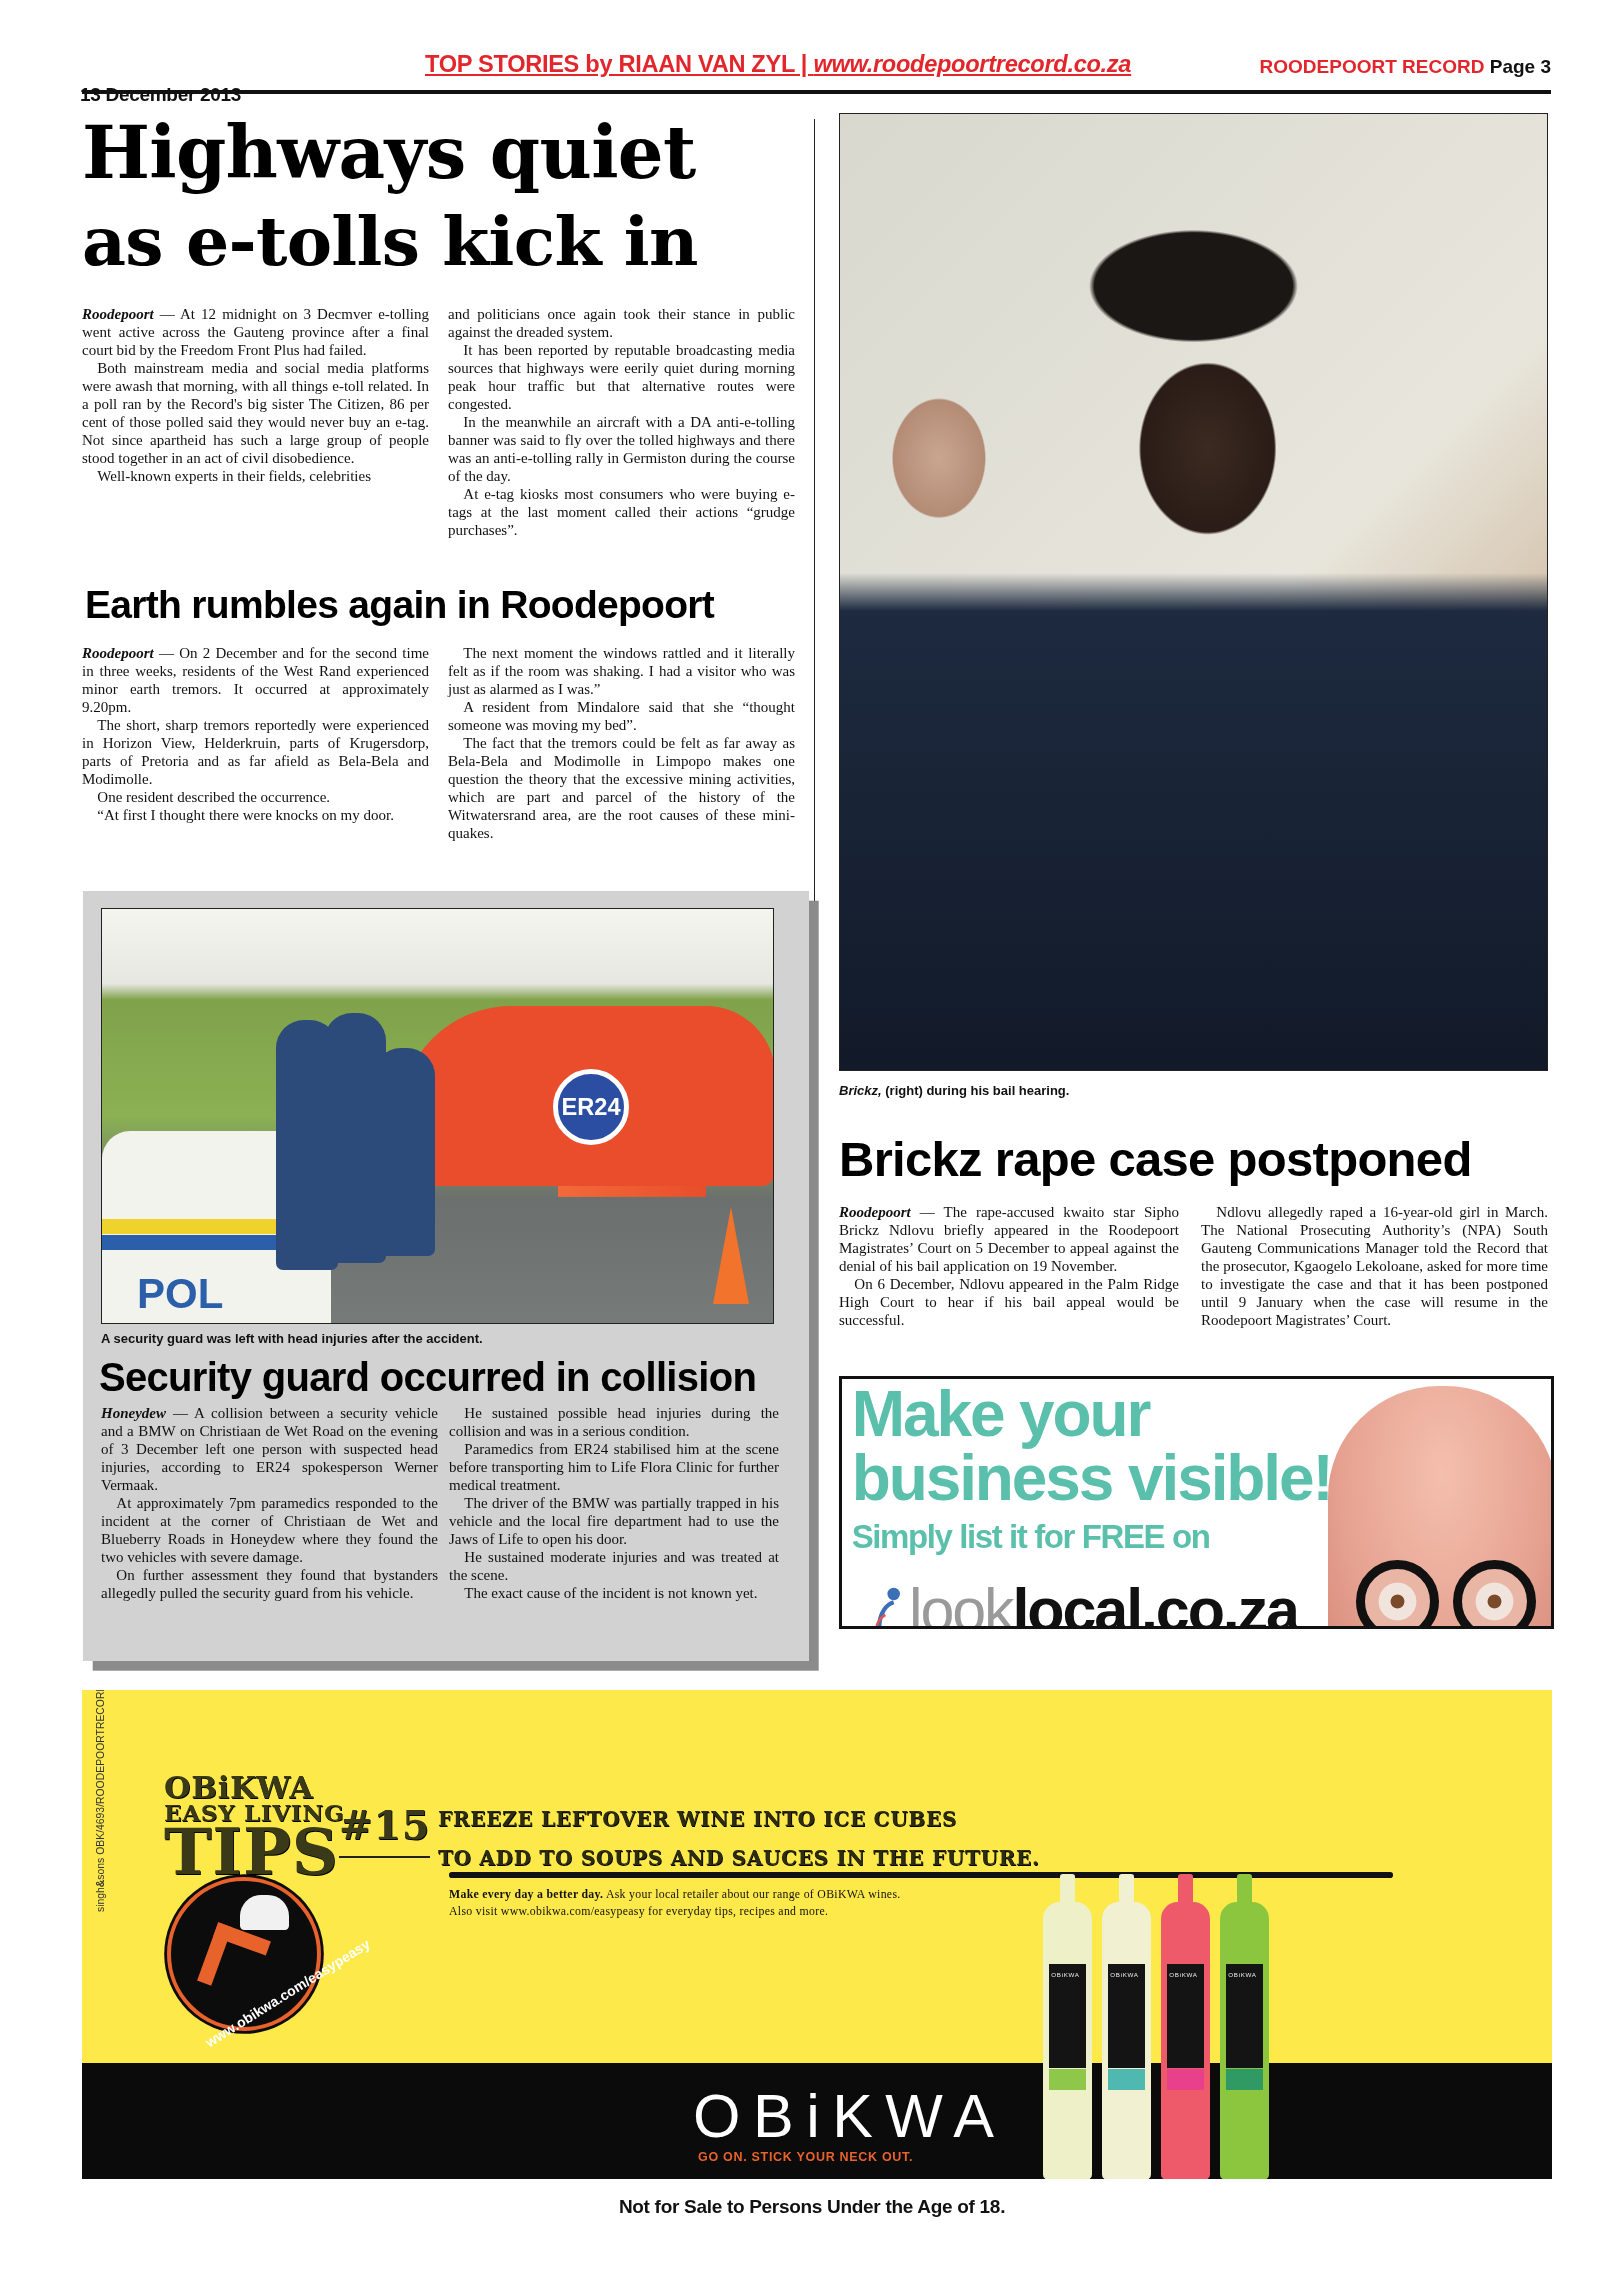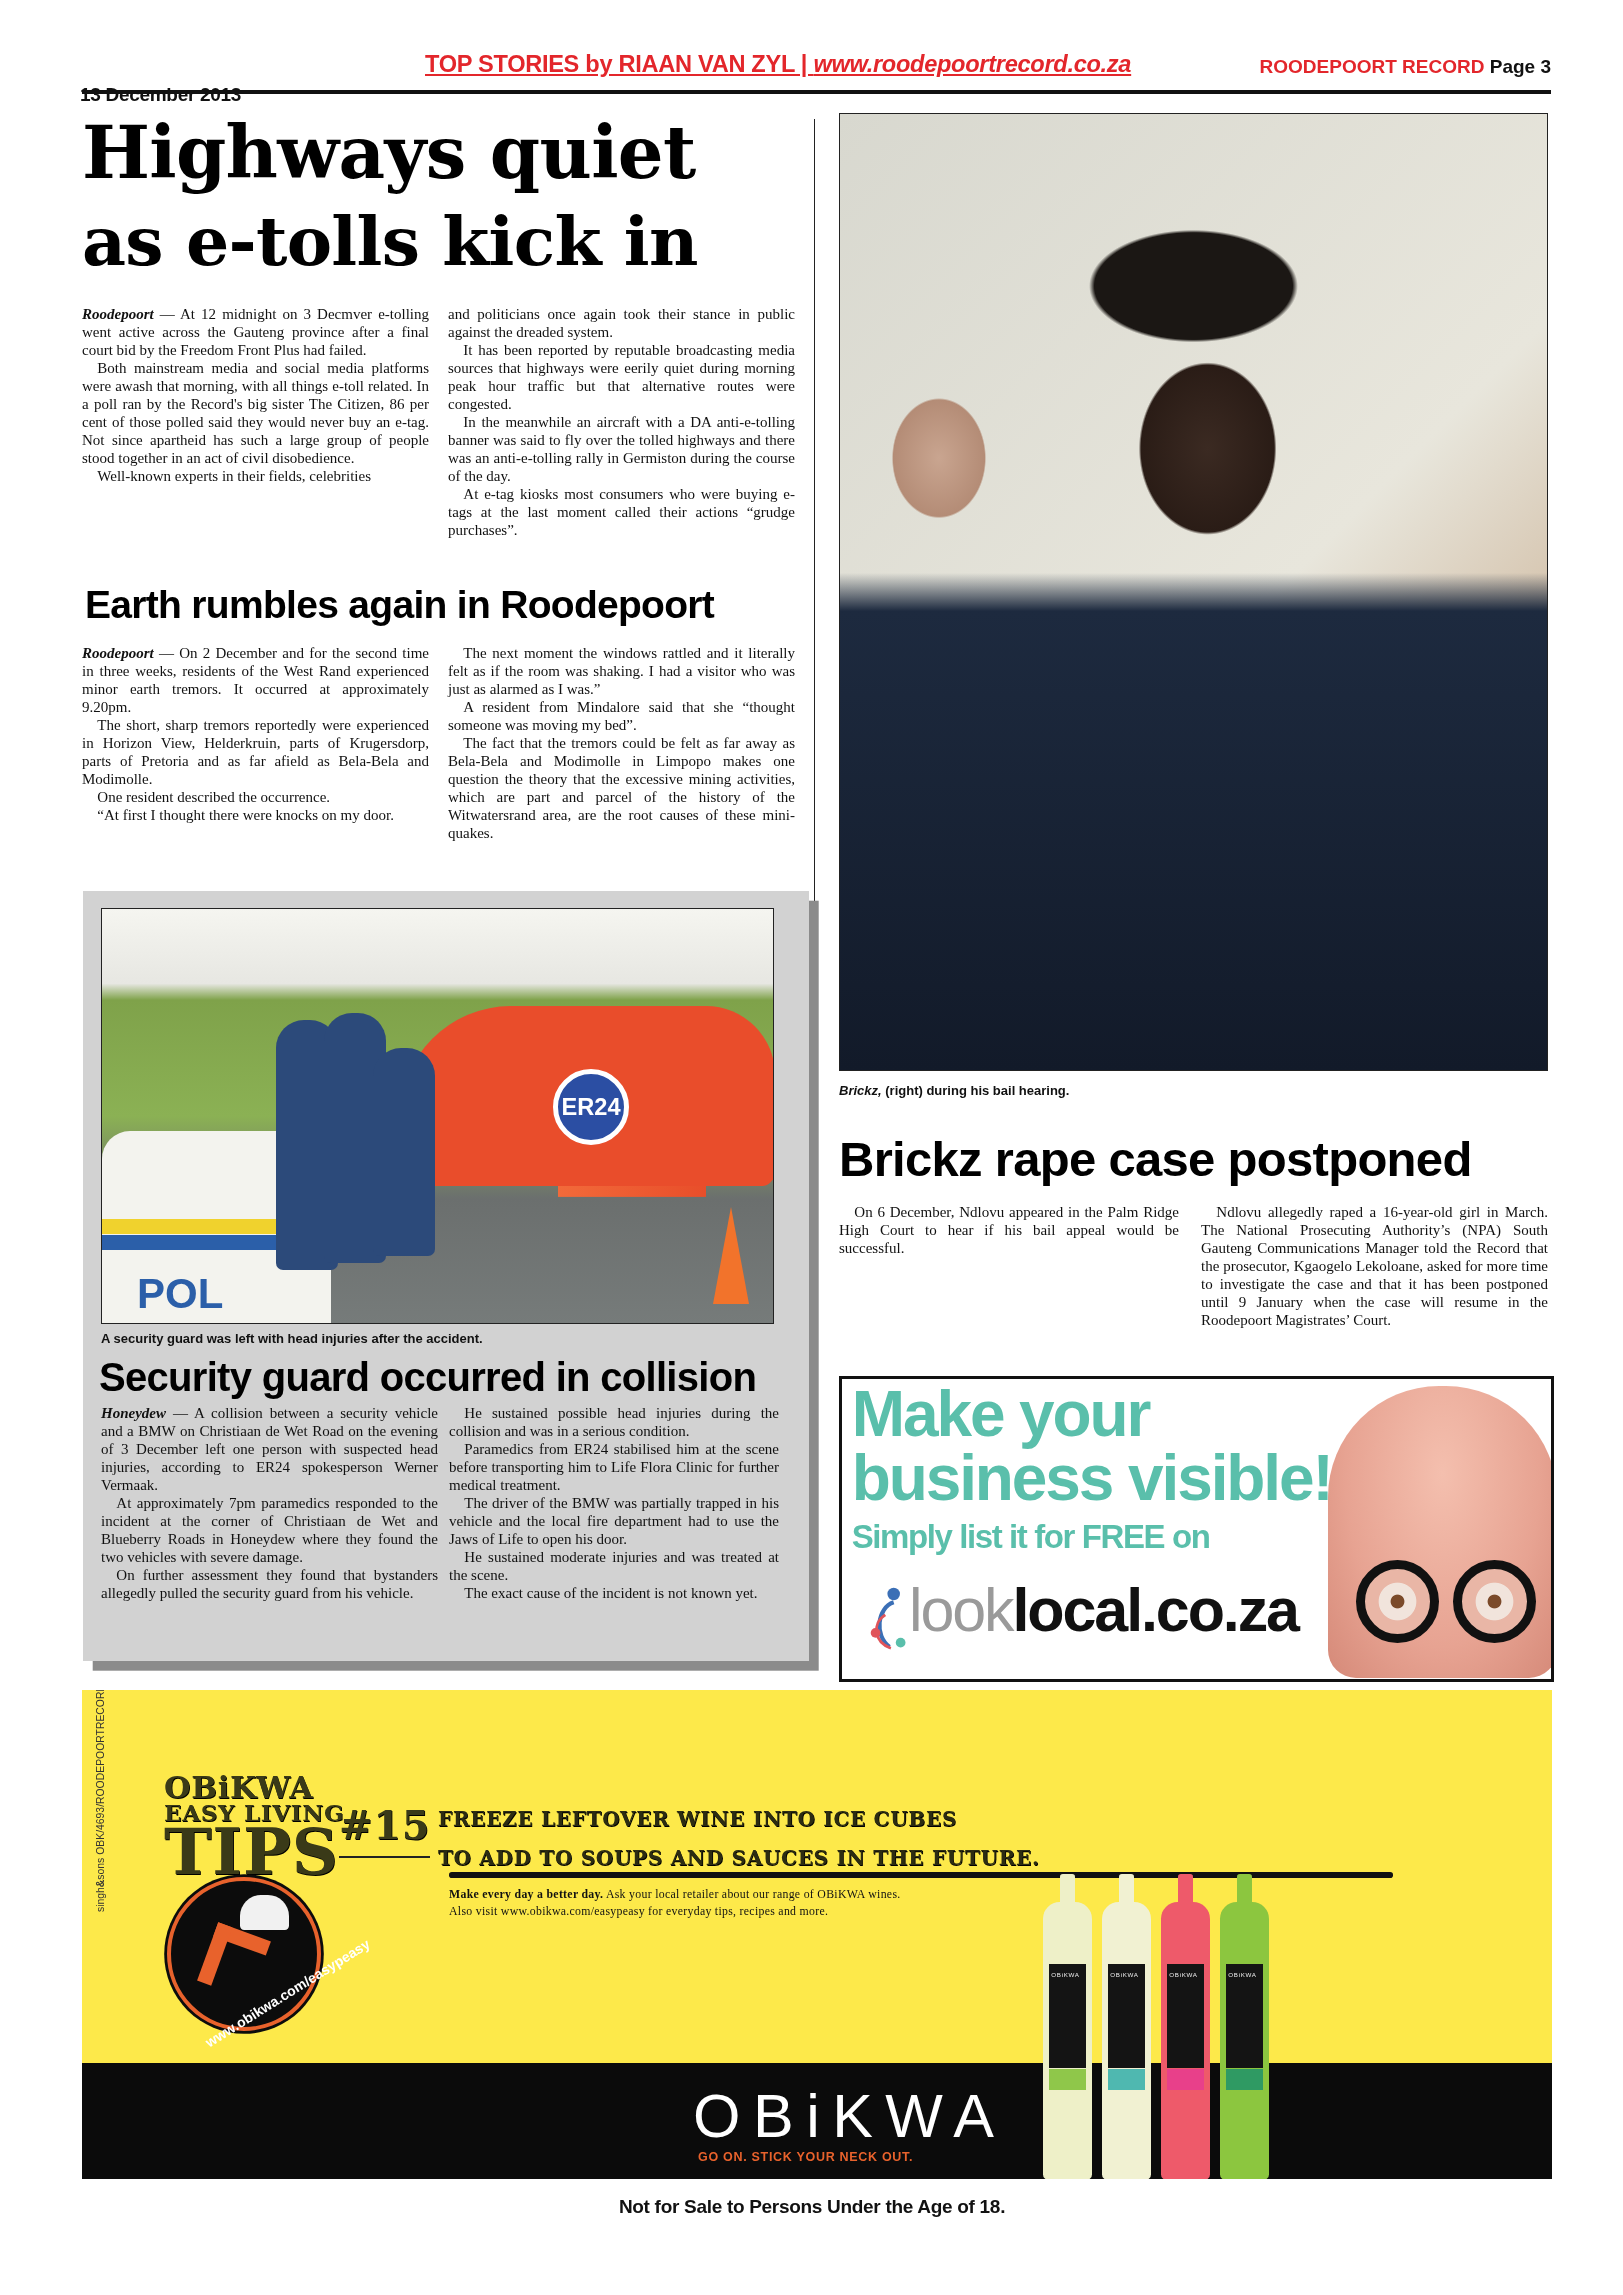--- a/index.html
+++ b/index.html
@@ -49,21 +49,21 @@
   .police-car { left: 0; top: 222px; width: 229px; height: 194px; background: #f3f3ee; border-radius: 28px 7px 0 0; }
   .police-stripe-b { left: 0; top: 326px; width: 229px; height: 15.3px; background: #2b5fa9; }
   .police-stripe-y { left: 0; top: 310px; width: 229px; height: 15.3px; background: #f0d22d; }
   .police-text { left: 35px; top: 361px; font: bold 42px "Liberation Sans", sans-serif; color: #2b5fa9; }
   .er24-car { left: 298px; top: 97px; width: 375px; height: 180px; background: #e94d2b; border-radius: 111px 69px 14px 14px; }
   .er24-badge { left: 451px; top: 160px; width: 76px; height: 76px; border-radius: 50%; background: #2b4ea3; color: #fff; font: bold 23.6px "Liberation Sans", sans-serif; display: flex; align-items: center; justify-content: center; border: 5.6px solid #fff; }
   .cone { left: 611px; top: 298px; width: 0; height: 0; border-left: 18px solid transparent; border-right: 18px solid transparent; border-bottom: 97px solid #f2732b; }
   .officer { width: 62px; height: 250px; background: #2c4a7a; border-radius: 28px 28px 7px 7px; }
 
   
-  .ad-look { left: 839px; top: 1376px; width: 715px; height: 306px; border: 3.5px solid #111; background: #fff; overflow: hidden; }
+  .ad-look { left: 839px; top: 1376px; width: 715px; height: 253px; border: 3.5px solid #111; background: #fff; overflow: hidden; }
   .look-line1 { left: 9.7px; top: 2.8px; font: bold 64px "Liberation Sans", sans-serif; color: #5abfab; letter-spacing: -2.1px; line-height: 1; }
   .look-line2 { left: 9.7px; top: 67px; font: bold 64px "Liberation Sans", sans-serif; color: #5abfab; letter-spacing: -2.1px; line-height: 1; }
   .look-line3 { left: 9.7px; top: 139px; font: bold 33px "Liberation Sans", sans-serif; color: #5abfab; letter-spacing: -1.4px; }
   .look-logo { left: 28px; top: 208px; width: 39px; height: 64px; }
   .look-word { left: 67px; top: 201px; font: 61px "Liberation Sans", sans-serif; letter-spacing: -2.1px; line-height: 1; }
   .look-word .look { color: #9a9a9a; }
   .look-word .local { color: #111; font-weight: bold; }
   .look-head { left: 486px; top: 7px; width: 229px; height: 292px; border-radius: 111px 111px 28px 28px; background: radial-gradient(ellipse at 50% 30%, #f4bfae 0%, #e7a392 60%, #d58978 100%); }
   .glasses { top: 174px; width: 83px; height: 83px; border: 9.7px solid #111; border-radius: 50%; background: radial-gradient(circle, #7b4a2a 0 14%, #f1e4dc 16% 40%, #e9b6a6 42%); }
 
@@ -136,20 +136,21 @@
 </div>
 
 <div class="abs col-divider"></div>
 
 <div class="abs photo photo-brickz"></div>
 <div class="abs caption" style="left:839px; top:1083px;">
   <i>Brickz,</i><span> (right) during his bail hearing.</span>
 </div>
 <div class="abs h-sans" style="left:839px; top:1135px; font-size:49px;">Brickz rape case postponed</div>
 <div class="abs body-text" style="left:839px; top:1203px; width:340px;">
+  <p class="lead"><span class="dateline">Roodepoort</span><span> — The rape-accused kwaito star Sipho Brickz Ndlovu briefly appeared in the Roodepoort Magistrates’ Court on 5 December to appeal against the denial of his bail application on 19 November.</span></p>
   <p>On 6 December, Ndlovu appeared in the Palm Ridge High Court to hear if his bail appeal would be successful.</p>
 </div>
 <div class="abs body-text" style="left:1201px; top:1203px; width:347px;">
   <p>Ndlovu allegedly raped a 16-year-old girl in March. The National Prosecuting Authority’s (NPA) South Gauteng Communications Manager told the Record that the prosecutor, Kgaogelo Lekoloane, asked for more time to investigate the case and that it has been postponed until 9 January when the case will resume in the Roodepoort Magistrates’ Court.</p>
 </div>
 
 <div class="abs crash-frame"></div>
 <div class="abs photo photo-crash">
   <div class="abs police-car"></div>
   <div class="abs police-stripe-y"></div>

